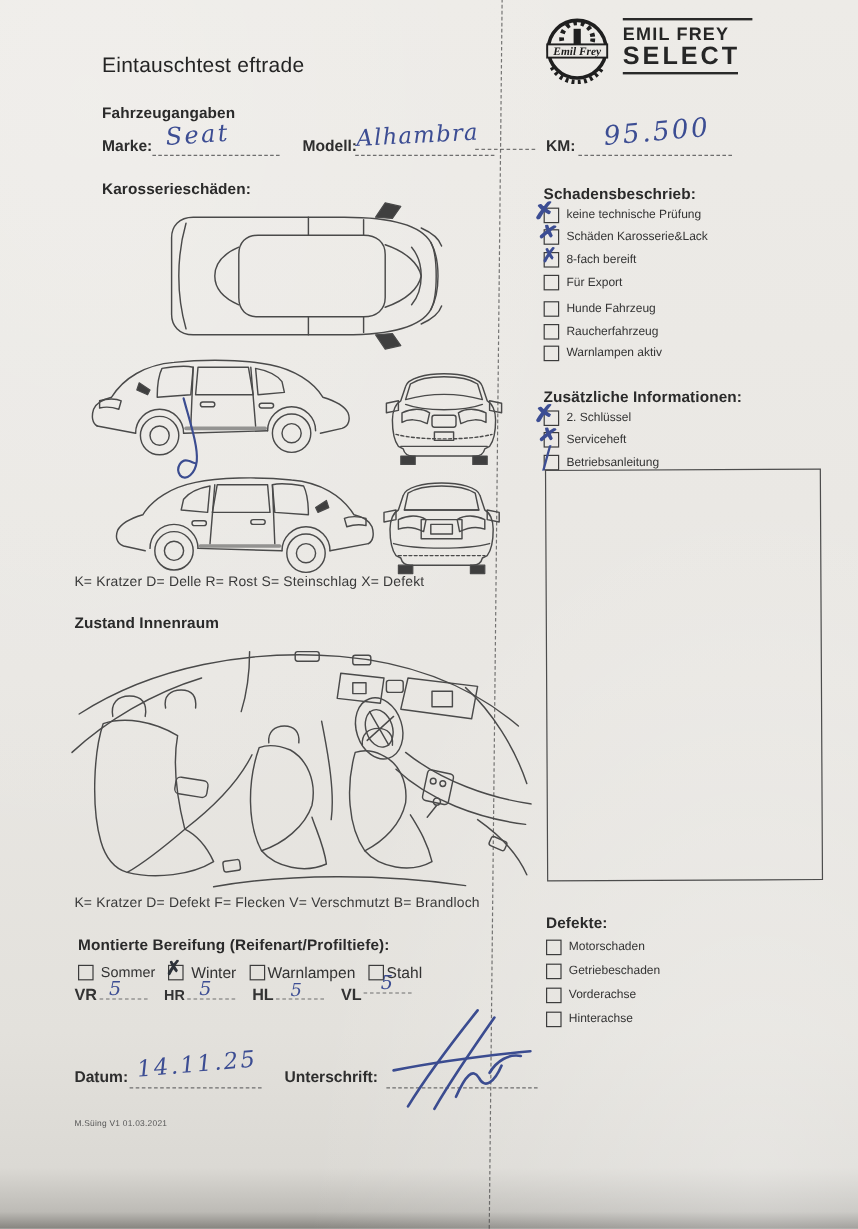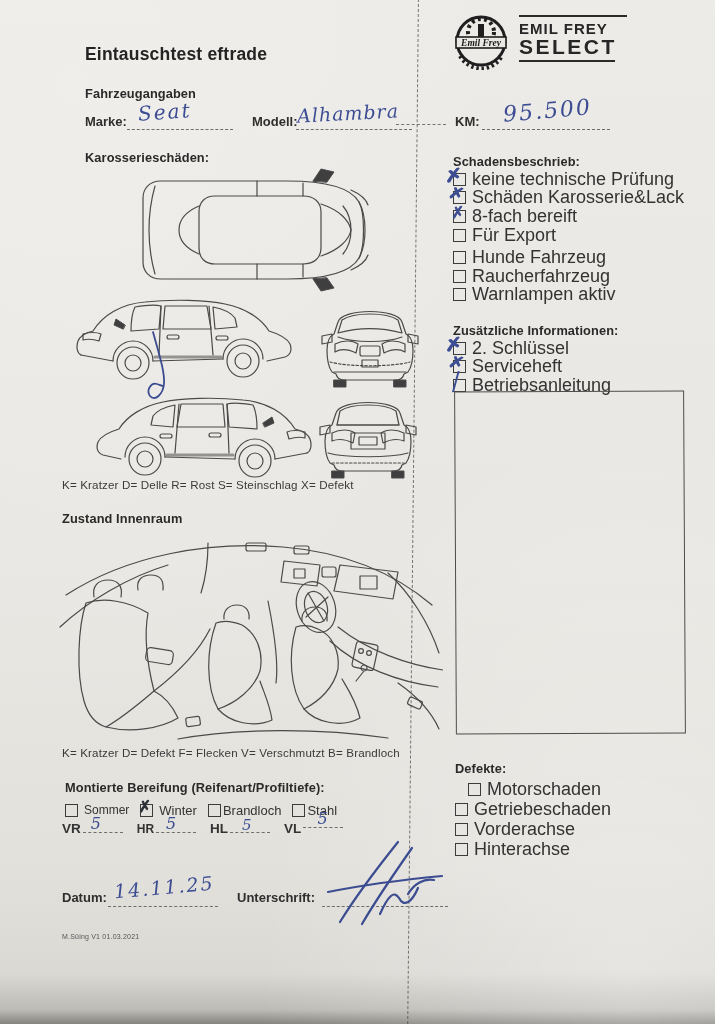--- a/index.html
+++ b/index.html
@@ -5,23 +5,23 @@
   html,body{margin:0;padding:0;width:715px;height:1024px;overflow:hidden;
     font-family:"Liberation Sans", sans-serif;}
   #paper{position:absolute;inset:0;
     background:
       radial-gradient(ellipse at 88% 96%, rgba(255,255,255,0.30), rgba(255,255,255,0) 42%),
       radial-gradient(ellipse at 10% 8%, rgba(255,255,255,0.18), rgba(255,255,255,0) 50%),
       linear-gradient(to bottom,#edebe7 0%,#e9e7e3 55%,#e3e1dc 84%,#dbd9d4 95%,#bdbbb6 98.6%,#86847f 100%);
   }
   .abs{position:absolute;}
   .sec{font-weight:bold;font-size:12.8px;color:#2a2a2a;letter-spacing:.1px;}
-  .title{font-weight:bold;font-size:17.5px;color:#242424;letter-spacing:.2px;}
+  .title{font-weight:normal;font-size:17.5px;color:#242424;letter-spacing:.2px;}
   .flabel{font-weight:bold;font-size:13px;color:#2e2e2e;}
-  .lbl{font-size:18px;color:#333;}
+  .lbl{font-size:10px;color:#333;}
   .legend{font-size:11.6px;color:#3a3a3a;letter-spacing:.15px;}
   .footer{font-size:7px;color:#555;letter-spacing:.2px;}
   .dash{border-bottom:1.7px dashed #6e6e6e;height:0;}
   .box{width:11px;height:11px;border:1.6px solid #3c3c3c;display:inline-block;position:relative;flex:none;background:transparent;}
   .chkline{display:flex;align-items:center;gap:6px;height:18.6px;}
   .col{display:flex;flex-direction:column;}
   .mark{position:absolute;left:-3px;top:-8px;font-size:16px;font-weight:bold;transform:rotate(-12deg);pointer-events:none;}
   .mark::after{content:"✗";color:#3c4d93;}
   .mark.m2{transform:rotate(9deg) scaleX(1.25);left:-4px;}
   .mark.m3{transform:rotate(-4deg);}
@@ -224,21 +224,21 @@
       <span class="lbl" style="font-size:12px">Sommer</span>
     </span>
     <span class="chkline">
       <span class="box">
           <span class="mark mdark m3"></span>
         </span>
       <span class="lbl" style="font-size:13px">Winter</span>
     </span>
     <span class="chkline" style="gap:2px;">
       <span class="box"></span>
-      <span class="lbl" style="font-size:13px">Brandloch</span>
+      <span class="lbl" style="font-size:13px">Warnlampen</span>
     </span>
     <span class="chkline" style="gap:2px;text-align:right;">
       <span class="box"></span>
       <span class="lbl" style="font-size:13px">Stahl</span>
     </span>
   </div>
 
   <div class="abs" style="left:62px;top:821px;display:flex;gap:14px;align-items:flex-end;">
     <span style="display:flex;align-items:flex-end;">
       <span class="lbl" style="font-size:13.5px;font-weight:600;">VR</span>
@@ -342,21 +342,21 @@
         </span>
       <span class="lbl">Betriebsanleitung</span>
     </span>
   </div>
 
   <div id="notes-box" class="abs" style="left:455px;top:391px;width:228px;height:341px;"></div>
 
   <div class="abs sec" style="left:455px;top:761px;">Defekte:</div>
 
   <div class="abs col" style="left:455px;top:779px;">
-    <span class="chkline" style="height:20px;margin-left:13px;">
+    <span class="chkline" style="height:20px;">
       <span class="box"></span>
       <span class="lbl">Motorschaden</span>
     </span>
     <span class="chkline" style="height:20px;">
       <span class="box"></span>
       <span class="lbl">Getriebeschaden</span>
     </span>
     <span class="chkline" style="height:20px;">
       <span class="box"></span>
       <span class="lbl">Vorderachse</span>

